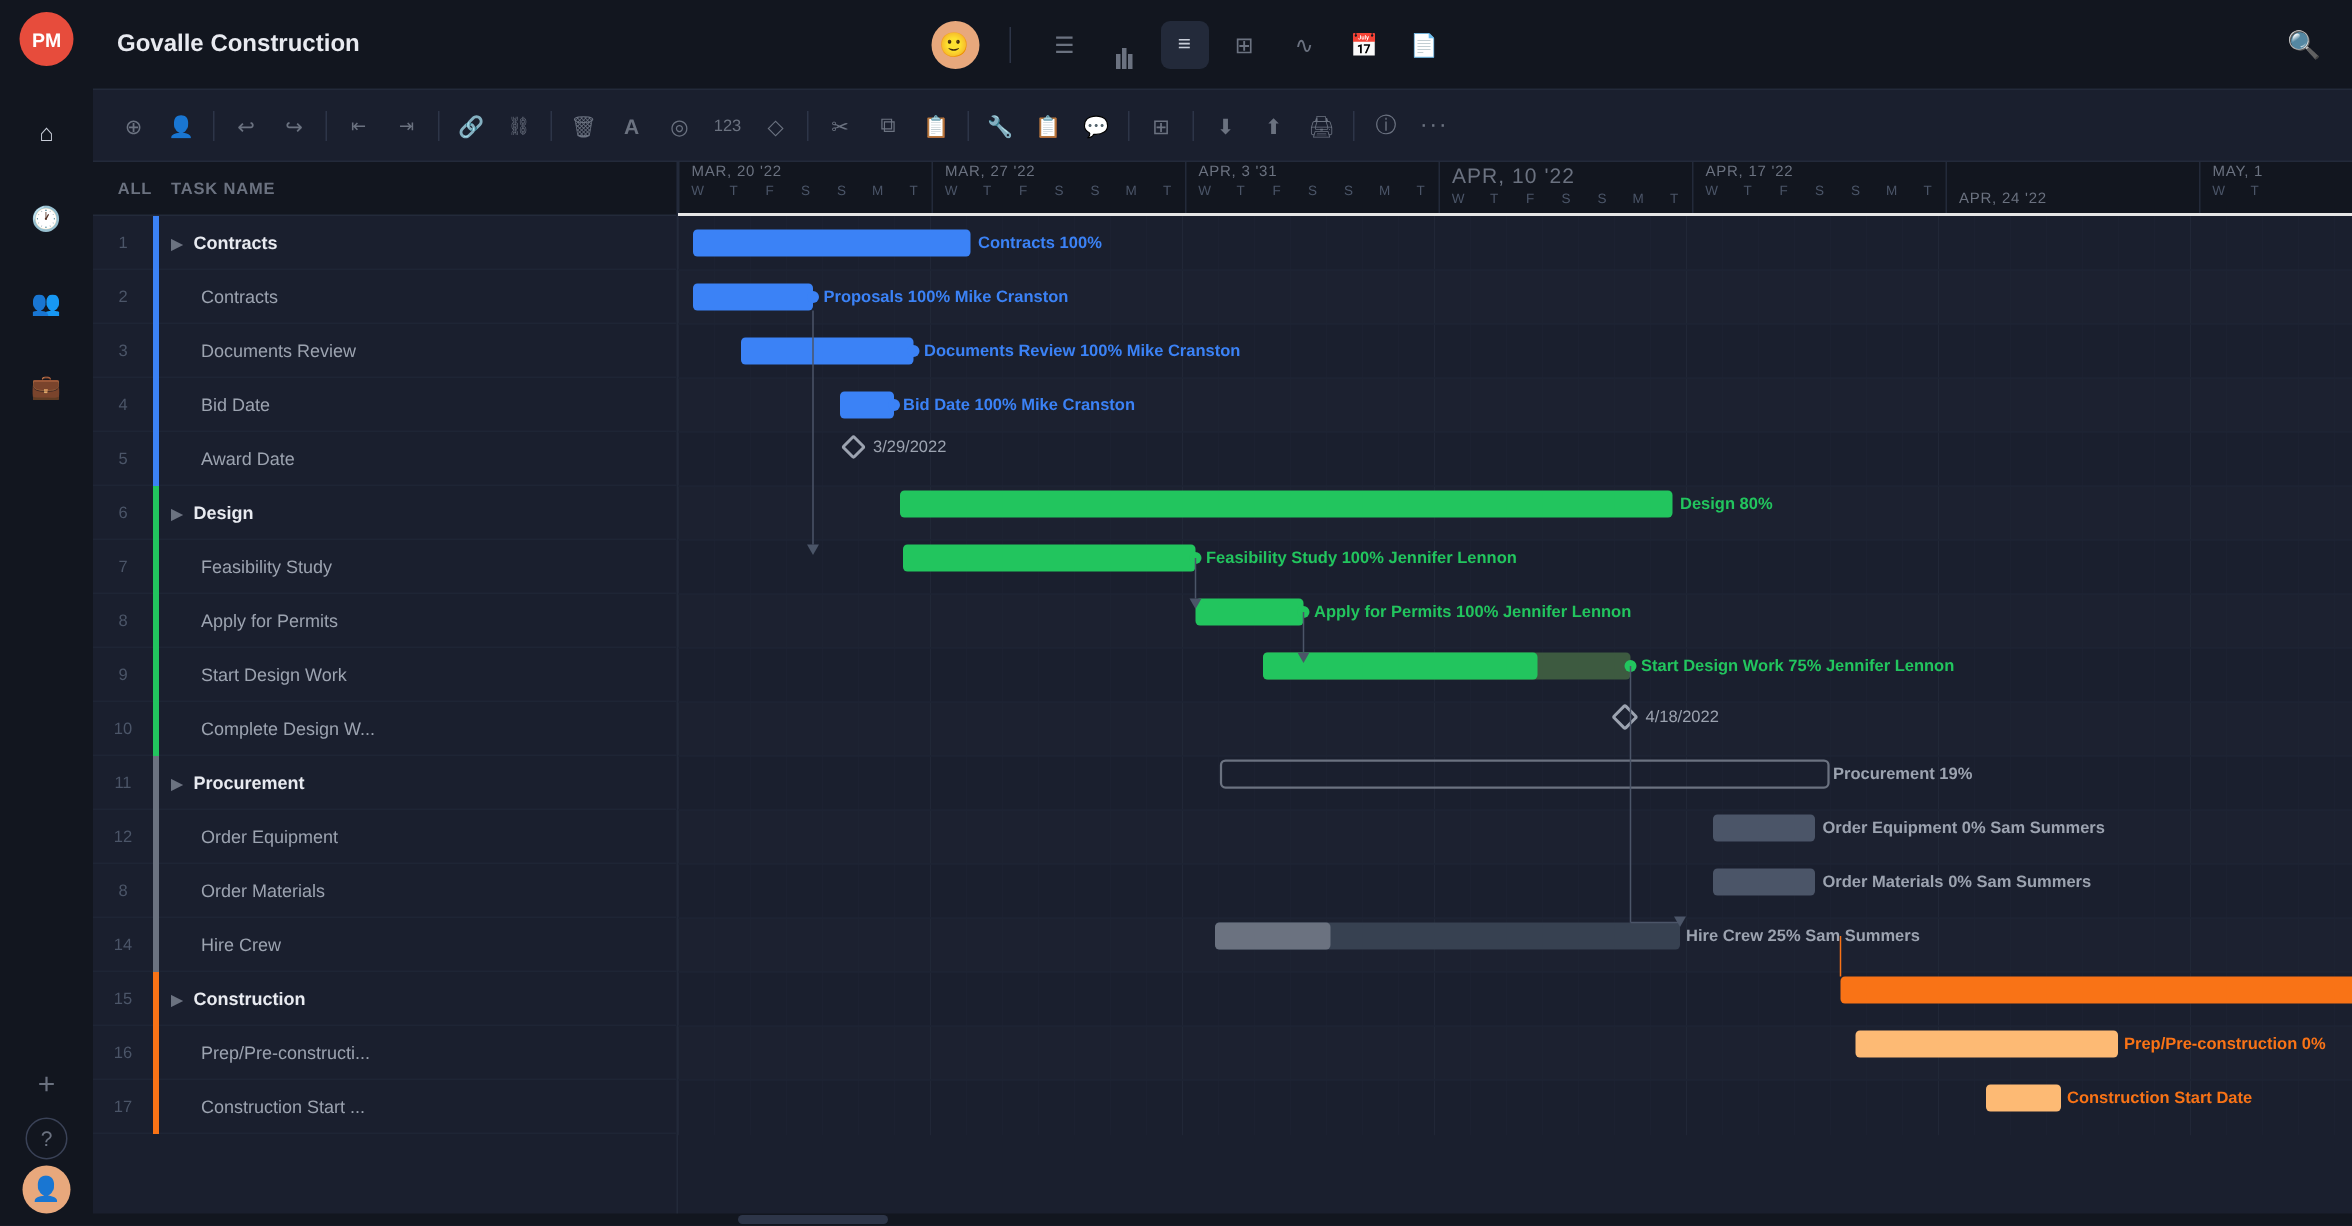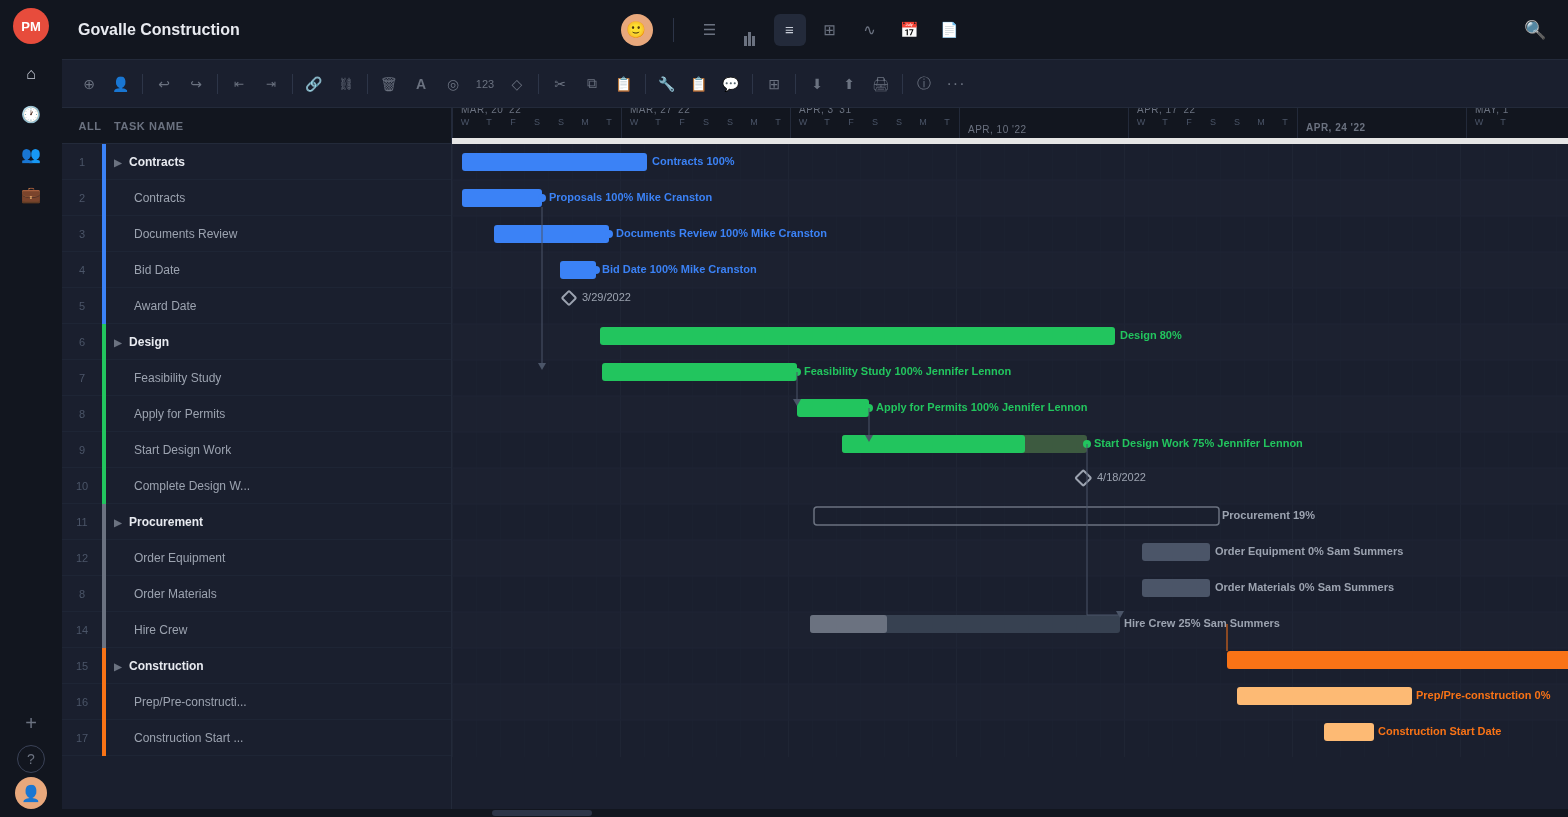--- a/index.html
+++ b/index.html
@@ -2,21 +2,21 @@
 <html><head>
   <meta charset="utf-8">
   <style>
     * { box-sizing: border-box; margin: 0; padding: 0; }
     body { background: #1a1f2e; color: #c8cdd8; font-family: -apple-system, BlinkMacSystemFont, 'Segoe UI', sans-serif; font-size: 12px; overflow: hidden; width: 1568px; height: 817px; }
 
     
     #sidebar {
       position: absolute; left: 0; top: 0; width: 62px; height: 817px;
       background: #12161f; display: flex; flex-direction: column; align-items: center;
-      padding: 8px 0; gap: 4px; z-index: 100;
+      padding: 8px 0; gap: 20px; z-index: 100;
     }
     .sidebar-logo {
       width: 36px; height: 36px; border-radius: 50%; background: #e74c3c;
       display: flex; align-items: center; justify-content: center;
       color: white; font-size: 13px; font-weight: bold; margin-bottom: 8px;
     }
     .sidebar-icon {
       width: 36px; height: 36px; border-radius: 8px;
       display: flex; align-items: center; justify-content: center;
       color: #6b7280; cursor: pointer; font-size: 16px;
@@ -96,22 +96,22 @@
     .group-icon { color: #6b7280; margin-right: 4px; font-size: 10px; }
 
     .color-bar { width: 4px; height: 36px; flex-shrink: 0; }
 
     
     #gantt-panel {
       flex: 1; overflow-x: hidden; overflow-y: hidden; position: relative;
       background: #1a1f2e;
     }
     .gantt-header {
-      height: 36px; background: #12161f; border-bottom: 6px solid #e5e5e5;
-      display: flex; align-items: flex-end; position: relative;
+      height: 36px; background: #12161f; border-bottom: 2px solid #e5e5e5;
+      display: flex; align-items: center; position: relative;
     }
 
     
     #scroll-bar {
       position: absolute; bottom: 0; left: 62px; right: 0; height: 8px;
       background: #12161f; display: flex; align-items: center;
     }
     .scroll-thumb {
       height: 6px; background: #2d3548; border-radius: 3px; width: 100px; margin-left: 430px;
     }
@@ -369,21 +369,21 @@
             <div style="width:24px;text-align:center;font-size:9px;color:#4b5568;">W</div>
             <div style="width:24px;text-align:center;font-size:9px;color:#4b5568;">T</div>
             <div style="width:24px;text-align:center;font-size:9px;color:#4b5568;">F</div>
             <div style="width:24px;text-align:center;font-size:9px;color:#4b5568;">S</div>
             <div style="width:24px;text-align:center;font-size:9px;color:#4b5568;">S</div>
             <div style="width:24px;text-align:center;font-size:9px;color:#4b5568;">M</div>
             <div style="width:24px;text-align:center;font-size:9px;color:#4b5568;">T</div>
           </div>
         </div>
         <div style="display:flex;flex-direction:column;border-left:1px solid #232a3a;min-width:168px;">
-          <div style="font-size:10px;color:#6b7280;padding:2px 8px;font-weight:500;letter-spacing:0.05em;margin-top:20px;">APR, 10 '22</div>
+          <div style="font-size:14px;color:#6b7280;padding:2px 8px;font-weight:500;letter-spacing:0.05em;">APR, 10 '22</div>
           <div style="display:flex;">
             <div style="width:24px;text-align:center;font-size:9px;color:#4b5568;">W</div>
             <div style="width:24px;text-align:center;font-size:9px;color:#4b5568;">T</div>
             <div style="width:24px;text-align:center;font-size:9px;color:#4b5568;">F</div>
             <div style="width:24px;text-align:center;font-size:9px;color:#4b5568;">S</div>
             <div style="width:24px;text-align:center;font-size:9px;color:#4b5568;">S</div>
             <div style="width:24px;text-align:center;font-size:9px;color:#4b5568;">M</div>
             <div style="width:24px;text-align:center;font-size:9px;color:#4b5568;">T</div>
           </div>
         </div>
@@ -393,21 +393,21 @@
             <div style="width:24px;text-align:center;font-size:9px;color:#4b5568;">W</div>
             <div style="width:24px;text-align:center;font-size:9px;color:#4b5568;">T</div>
             <div style="width:24px;text-align:center;font-size:9px;color:#4b5568;">F</div>
             <div style="width:24px;text-align:center;font-size:9px;color:#4b5568;">S</div>
             <div style="width:24px;text-align:center;font-size:9px;color:#4b5568;">S</div>
             <div style="width:24px;text-align:center;font-size:9px;color:#4b5568;">M</div>
             <div style="width:24px;text-align:center;font-size:9px;color:#4b5568;">T</div>
           </div>
         </div>
         <div style="display:flex;flex-direction:column;border-left:1px solid #232a3a;min-width:168px;">
-          <div style="font-size:10px;color:#6b7280;padding:20px 8px;font-weight:700;letter-spacing:0.05em;">APR, 24 '22</div>
+          <div style="font-size:10px;color:#6b7280;padding:20px 8px;font-weight:400;letter-spacing:0.05em;">APR, 24 '22</div>
           <div style="display:flex;">
             <div style="width:24px;text-align:center;font-size:9px;color:#4b5568;">W</div>
             <div style="width:24px;text-align:center;font-size:9px;color:#4b5568;">T</div>
             <div style="width:24px;text-align:center;font-size:9px;color:#4b5568;">F</div>
             <div style="width:24px;text-align:center;font-size:9px;color:#4b5568;">S</div>
             <div style="width:24px;text-align:center;font-size:9px;color:#4b5568;">S</div>
             <div style="width:24px;text-align:center;font-size:9px;color:#4b5568;">M</div>
             <div style="width:24px;text-align:center;font-size:9px;color:#4b5568;">T</div>
           </div>
         </div>

